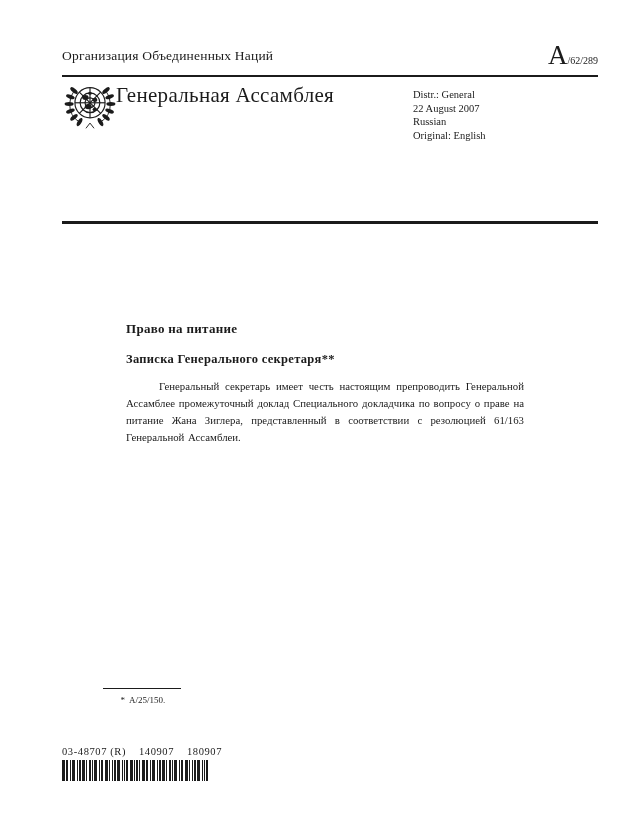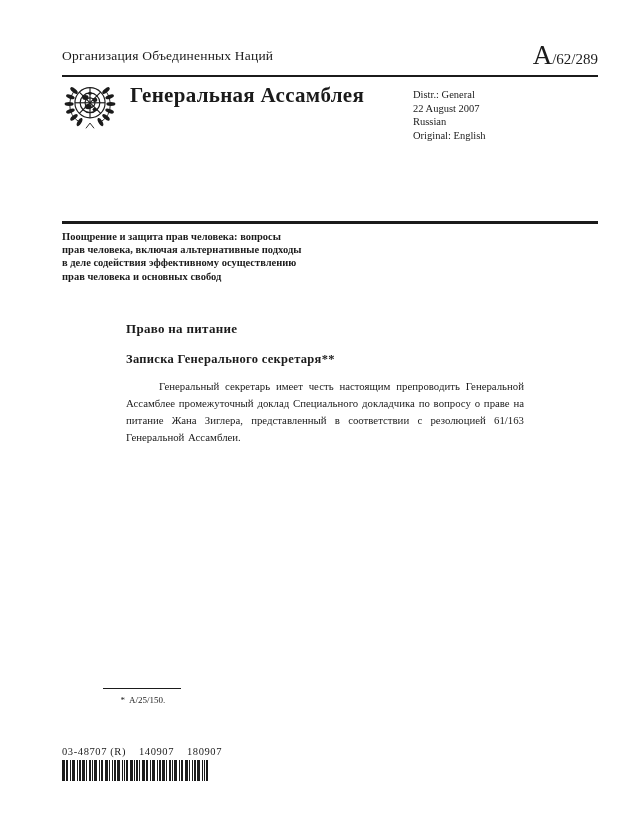--- a/index.html
+++ b/index.html
@@ -11,25 +11,25 @@
     color: var(--ink);
     position: relative;
     overflow: hidden;
   }
   .abs { position: absolute; }
 
   
   .org-name { left: 62px; top: 48px; font-size: 13.5px; letter-spacing: 0.2px; }
   .doc-symbol { right: 42px; top: 42px; white-space: nowrap; }
   .doc-symbol .big-a { font-size: 27px; line-height: 1; }
-  .doc-symbol .rest { font-size: 15px; margin-top: 8px; }
+  .doc-symbol .rest { font-size: 10px; margin-top: 8px; }
   .rule-top { left: 62px; top: 75px; width: 536px; height: 2px; background: var(--ink); }
 
   .emblem { left: 60px; top: 79px; width: 60px; height: 58px; }
-  .assembly-title { left: 130px; top: 83px; font-size: 21px; font-weight: bold; letter-spacing: 0.3px; text-align: right; }
+  .assembly-title { left: 116px; top: 83px; font-size: 21px; font-weight: normal; letter-spacing: 0.3px; text-align: right; }
 
   .distr-block { left: 413px; top: 88px; font-size: 10.5px; line-height: 13.5px; }
 
   .rule-thick { left: 62px; top: 221px; width: 536px; height: 2.5px; background: var(--ink); }
 
   
   .session-block { left: 62px; top: 230px; font-size: 10.5px; line-height: 13.2px; }
   .session-block .bold { font-weight: bold; }
   .pre-line { white-space: pre-line; }
 
@@ -109,24 +109,20 @@
 <div class="abs distr-block">
   <div>Distr.: General</div>
   <div>22 August 2007</div>
   <div>Russian</div>
   <div>Original: English</div>
 </div>
 
 <div class="abs rule-thick"></div>
 
 <div class="abs session-block">
-  <div class="bold pre-line">Поощрение и защита прав человека: вопросы
-прав человека, включая альтернативные подходы
-в деле содействия эффективному осуществлению
-прав человека и основных свобод</div>
 </div>
 
 <div class="abs main-title">Право на питание</div>
 <div class="abs main-subtitle">Записка Генерального секретаря**</div>
 <div class="abs body-par">Генеральный секретарь имеет честь настоящим препроводить Генеральной Ассамблее промежуточный доклад Специального докладчика по вопросу о праве на питание Жана Зиглера, представленный в соответствии с резолюцией 61/163 Генеральной Ассамблеи.</div>
 
 <div class="abs fn-rule"></div>
 <div class="abs footnotes">
   <div class="fn"><span class="marker">*</span><span>A/25/150.</span></div>
 </div>

